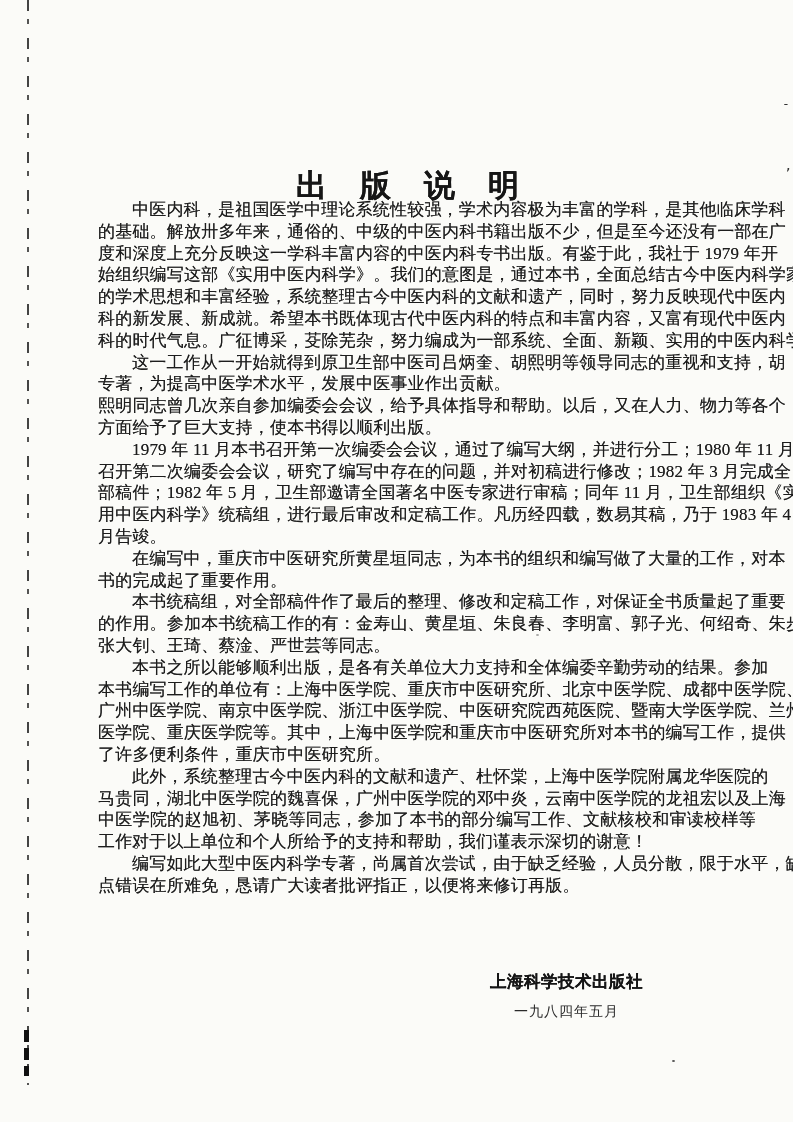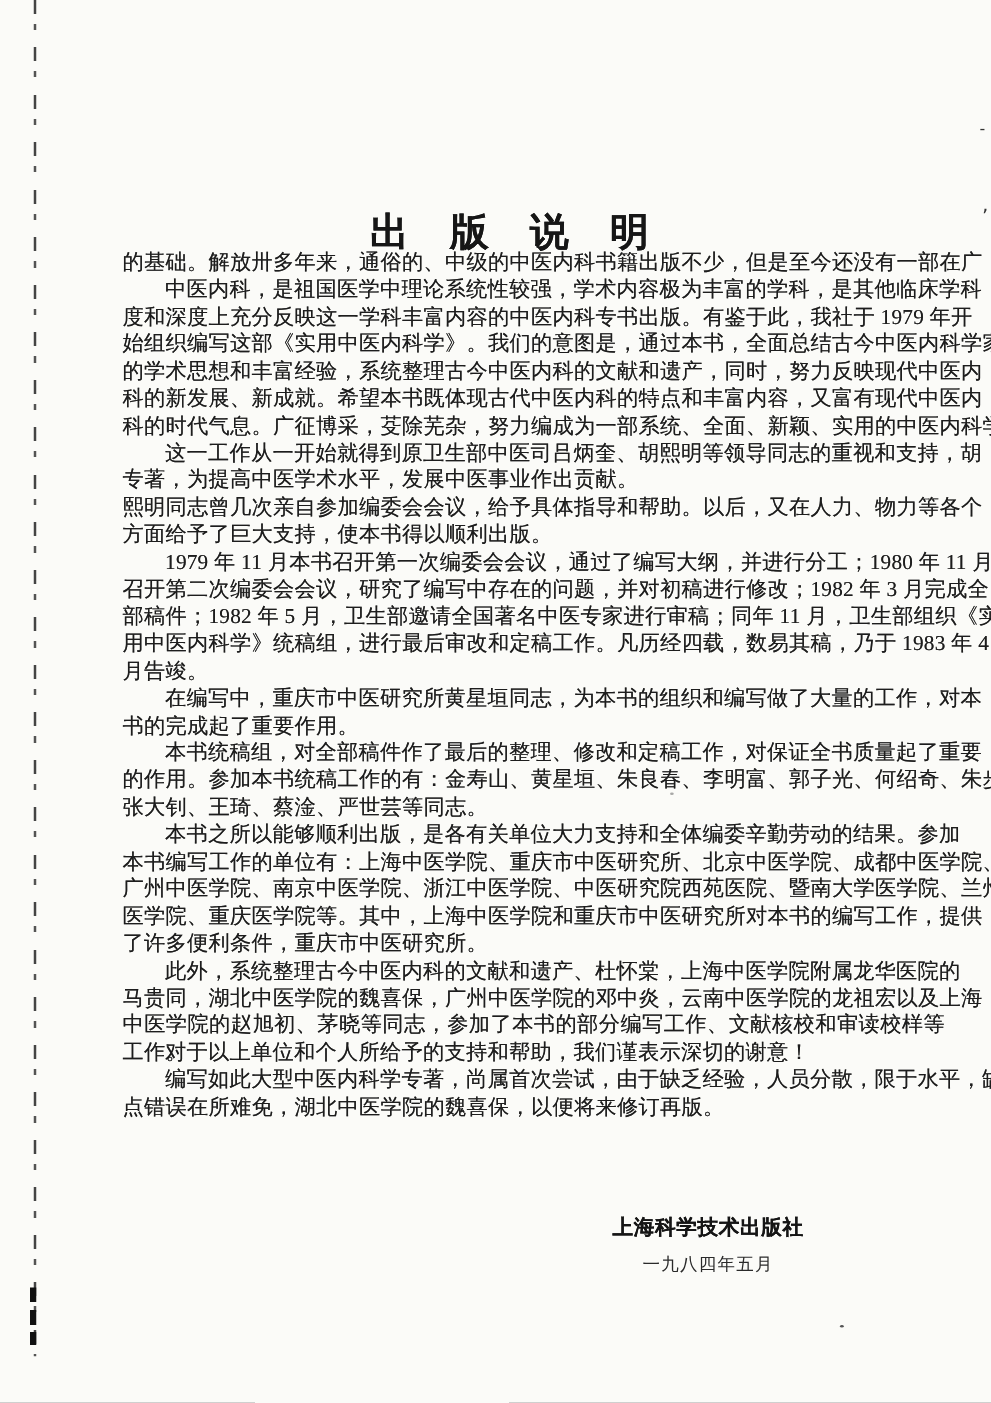--- a/index.html
+++ b/index.html
@@ -95,22 +95,22 @@
   <div class="binding-blot"></div>
 
   <div class="mark-tick" style="left:782px;top:96px;">-</div>
   <div class="mark-tick" style="left:784px;top:166px;">’</div>
   <div class="speck" style="left:672px;top:1060px;width:3px;height:2px;"></div>
   <div class="speck" style="left:536px;top:634px;width:3px;height:2px;opacity:.5;"></div>
 
   <h1 class="doc-title">出版说明</h1>
 
   <div class="doc-body">
+      <div class="line first">中医内科，是祖国医学中理论系统性较强，学术内容极为丰富的学科，是其他临床学科</div>
       <div class="line">的基础。解放卅多年来，通俗的、中级的中医内科书籍出版不少，但是至今还没有一部在广</div>
-      <div class="line first">中医内科，是祖国医学中理论系统性较强，学术内容极为丰富的学科，是其他临床学科</div>
       <div class="line">度和深度上充分反映这一学科丰富内容的中医内科专书出版。有鉴于此，我社于 1979 年开</div>
       <div class="line">始组织编写这部《实用中医内科学》。我们的意图是，通过本书，全面总结古今中医内科学家</div>
       <div class="line">的学术思想和丰富经验，系统整理古今中医内科的文献和遗产，同时，努力反映现代中医内</div>
       <div class="line">科的新发展、新成就。希望本书既体现古代中医内科的特点和丰富内容，又富有现代中医内</div>
       <div class="line">科的时代气息。广征博采，芟除芜杂，努力编成为一部系统、全面、新颖、实用的中医内科学</div>
       <div class="line first">这一工作从一开始就得到原卫生部中医司吕炳奎、胡熙明等领导同志的重视和支持，胡</div>
       <div class="line last">专著，为提高中医学术水平，发展中医事业作出贡献。</div>
       <div class="line">熙明同志曾几次亲自参加编委会会议，给予具体指导和帮助。以后，又在人力、物力等各个</div>
       <div class="line last">方面给予了巨大支持，使本书得以顺利出版。</div>
       <div class="line first">1979 年 11 月本书召开第一次编委会会议，通过了编写大纲，并进行分工；1980 年 11 月</div>
@@ -126,21 +126,21 @@
       <div class="line first">本书之所以能够顺利出版，是各有关单位大力支持和全体编委辛勤劳动的结果。参加</div>
       <div class="line">本书编写工作的单位有：上海中医学院、重庆市中医研究所、北京中医学院、成都中医学院、</div>
       <div class="line">广州中医学院、南京中医学院、浙江中医学院、中医研究院西苑医院、暨南大学医学院、兰州</div>
       <div class="line">医学院、重庆医学院等。其中，上海中医学院和重庆市中医研究所对本书的编写工作，提供</div>
       <div class="line last">了许多便利条件，重庆市中医研究所。</div>
       <div class="line first">此外，系统整理古今中医内科的文献和遗产、杜怀棠，上海中医学院附属龙华医院的</div>
       <div class="line">马贵同，湖北中医学院的魏喜保，广州中医学院的邓中炎，云南中医学院的龙祖宏以及上海</div>
       <div class="line last">中医学院的赵旭初、茅晓等同志，参加了本书的部分编写工作、文献核校和审读校样等工作。</div>
       <div class="line first last">对于以上单位和个人所给予的支持和帮助，我们谨表示深切的谢意！</div>
       <div class="line first">编写如此大型中医内科学专著，尚属首次尝试，由于缺乏经验，人员分散，限于水平，缺</div>
-      <div class="line last">点错误在所难免，湖北中医学院的魏喜保，以便将来修订再版。</div>
+      <div class="line last">点错误在所难免，恳请广大读者批评指正，以便将来修订再版。</div>
     </div>
 
   <div class="signature">
     <div class="publisher">上海科学技术出版社</div>
     <div class="pub-date">一九八四年五月</div>
   </div>
 
 </div>
 
 </body></html>

